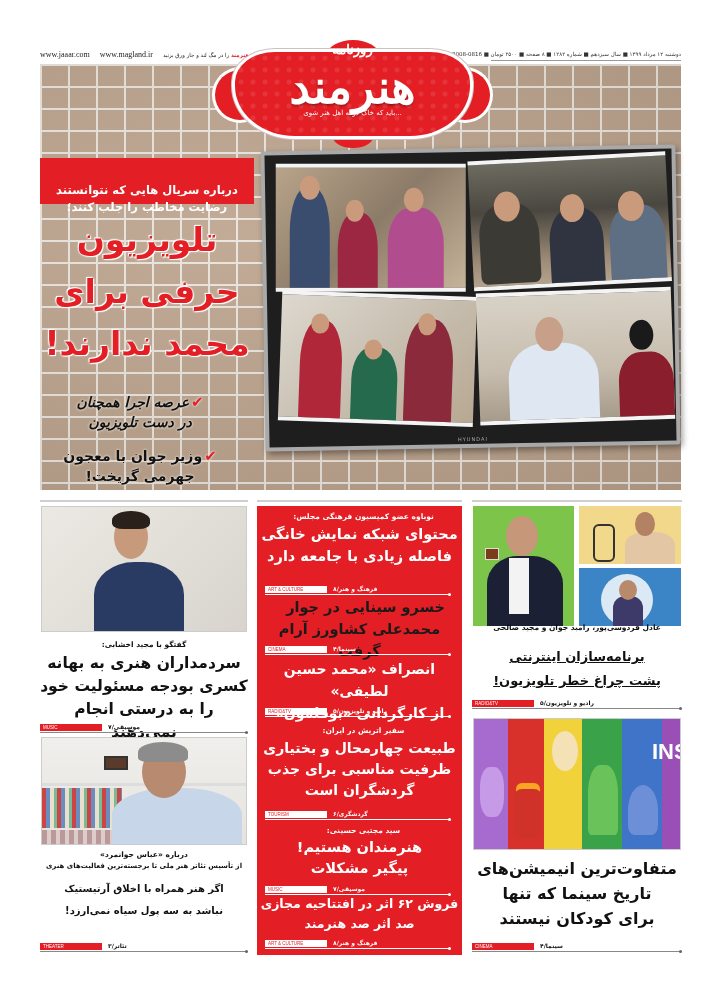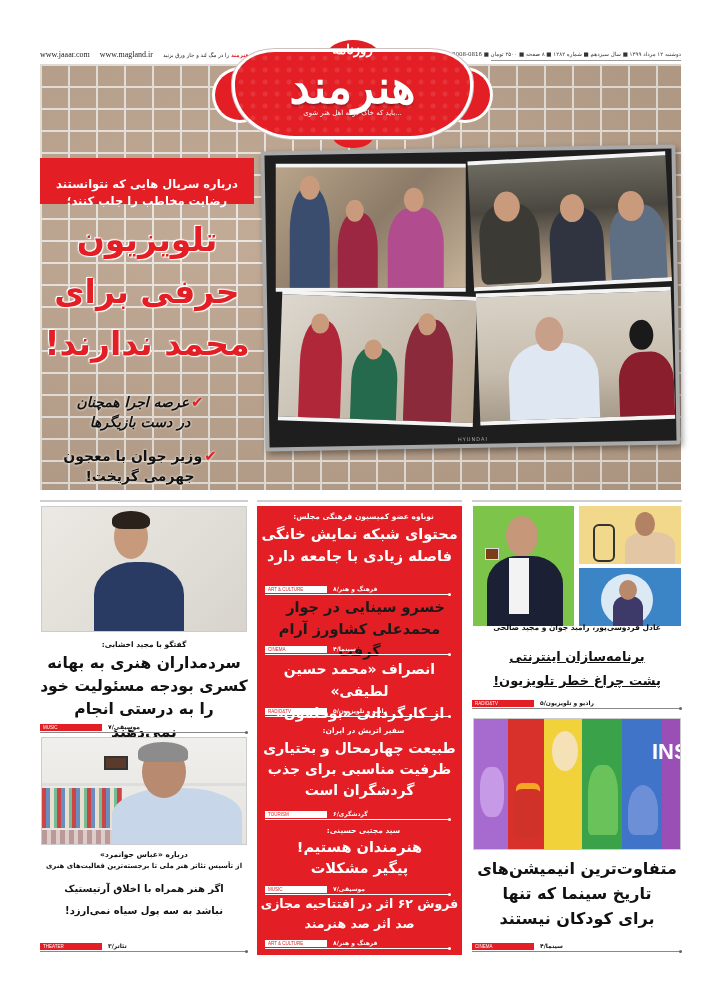--- a/index.html
+++ b/index.html
@@ -39,21 +39,21 @@
   .masthead .lobe-r { position: absolute; right: 0; top: 30px; width: 50px; height: 50px; background: #e31e24; border-radius: 50%; box-shadow: 0 0 0 3px #fff; }
   .masthead .lobe-t { position: absolute; left: 112px; top: 0; width: 52px; height: 30px; background: #e31e24; border-radius: 50% 50% 0 0; }
   .masthead .lobe-b { position: absolute; left: 118px; top: 86px; width: 40px; height: 22px; background: #e31e24; border-radius: 0 0 50% 50%; }
   .masthead .pattern { position: absolute; left: 20px; top: 12px; width: 235px; height: 84px; border-radius: 40px 40px 60px 60px / 30px 30px 50px 50px;
     background-image: radial-gradient(circle, rgba(255,255,255,0.10) 2px, transparent 3px); background-size: 12px 12px; }
   .masthead .pre { position: absolute; left: 0; right: 0; top: 2px; text-align: center; color: #fff; font-size: 13px; font-weight: bold; font-family: "DejaVu Serif", serif; }
   .masthead .name { position: absolute; left: 0; right: 0; top: 20px; text-align: center; color: #fff; font-size: 46px; font-weight: bold; font-family: "DejaVu Serif", serif; letter-spacing: 4px; text-shadow: 0 2px 2px rgba(0,0,0,0.25); }
   .masthead .tagline { position: absolute; left: 0; right: 0; top: 69px; text-align: center; color: #fff; font-size: 7px; font-family: "DejaVu Serif", serif; }
 
   
-  .kicker-box { position: absolute; left: 40px; top: 158px; width: 214px; height: 46px; background: #e31e24; color: #fff; text-align: center; font-weight: bold; font-size: 11.5px; line-height: 17px; padding-top: 18px; }
+  .kicker-box { position: absolute; left: 40px; top: 158px; width: 214px; height: 46px; background: #e31e24; color: #fff; text-align: center; font-weight: bold; font-size: 11.5px; line-height: 17px; padding-top: 24px; }
   .main-headline { position: absolute; left: 40px; top: 214px; width: 214px; text-align: center; color: #e31e24; font-weight: bold; font-size: 33px; line-height: 52px; text-shadow: 0 0 3px #fff, 0 0 2px #fff, 1px 1px 0 #fff, -1px -1px 0 #fff; }
   .bullet { position: absolute; left: 40px; width: 200px; text-align: center; font-weight: bold; font-size: 14px; line-height: 20px; color: #111; text-shadow: 0 0 3px #e8e0d8, 0 0 2px #e8e0d8; }
   .bullet .check { color: #e31e24; font-size: 15px; margin-left: 2px; }
 
   
   .tv { position: absolute; left: 263px; top: 148px; width: 415px; height: 300px; background: #1e1e1e; border: 4px solid #a9a9a9; border-radius: 3px; transform: rotate(-1deg); box-shadow: 2px 3px 6px rgba(0,0,0,0.4); }
   .tv .brand { position: absolute; bottom: 2px; left: 50%; transform: translateX(-50%); font-size: 5px; color: #aaa; letter-spacing: 1px; }
   .photo { position: absolute; border-top: 4px solid #f4f4f4; border-bottom: 4px solid #f4f4f4; overflow: hidden; }
   .photo .figure { position: absolute; border-radius: 40% 40% 10% 10%; }
   .photo .head { position: absolute; border-radius: 50%; background: #c99b7c; }
@@ -124,21 +124,21 @@
   </div>
 
   <div class="main-headline">
     <div>تلویزیون</div>
     <div>حرفی برای</div>
     <div>محمد ندارند!</div>
   </div>
 
   <div class="bullet" style="top:392px;font-style:italic;">
     <div><span class="check">✔</span><span>عرصه اجرا همچنان</span></div>
-    <div>در دست بازیگرها</div>
+    <div>در دست تلویزیون</div>
   </div>
   <div class="bullet" style="top:446px;">
     <div><span class="check">✔</span><span>وزیر جوان با معجون</span></div>
     <div>جهرمی گریخت!</div>
   </div>
 
   <div class="tv">
     <div class="photo p1">
       <div class="figure" style="left:14px;top:20px;width:40px;height:110px;background:#3a4d6e;"></div>
       <div class="head" style="left:24px;top:8px;width:20px;height:24px;"></div>

